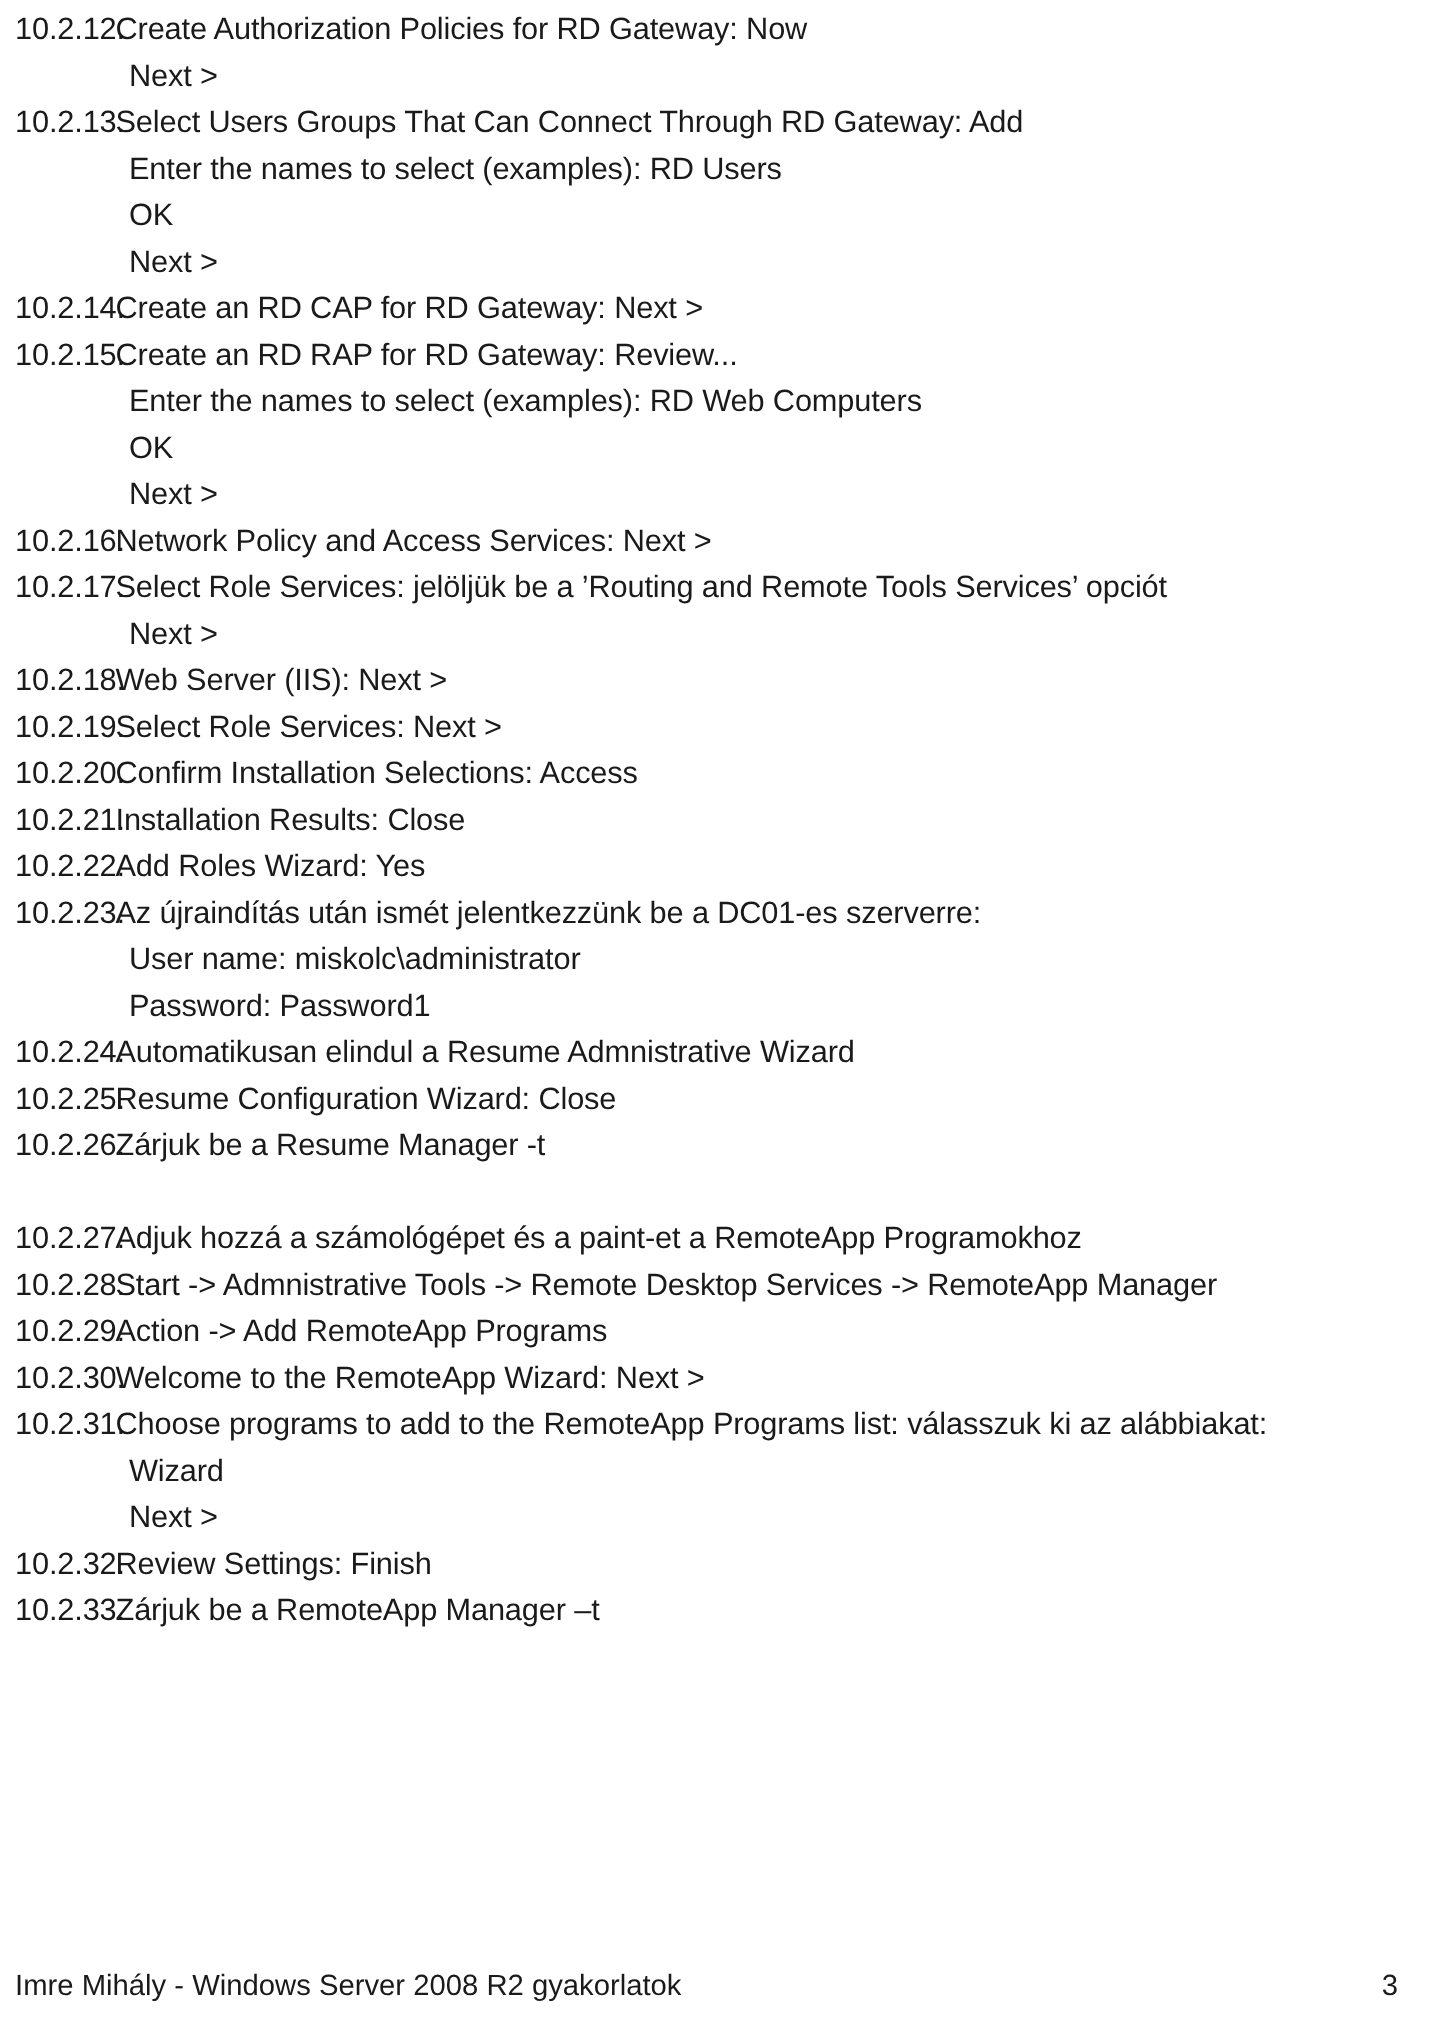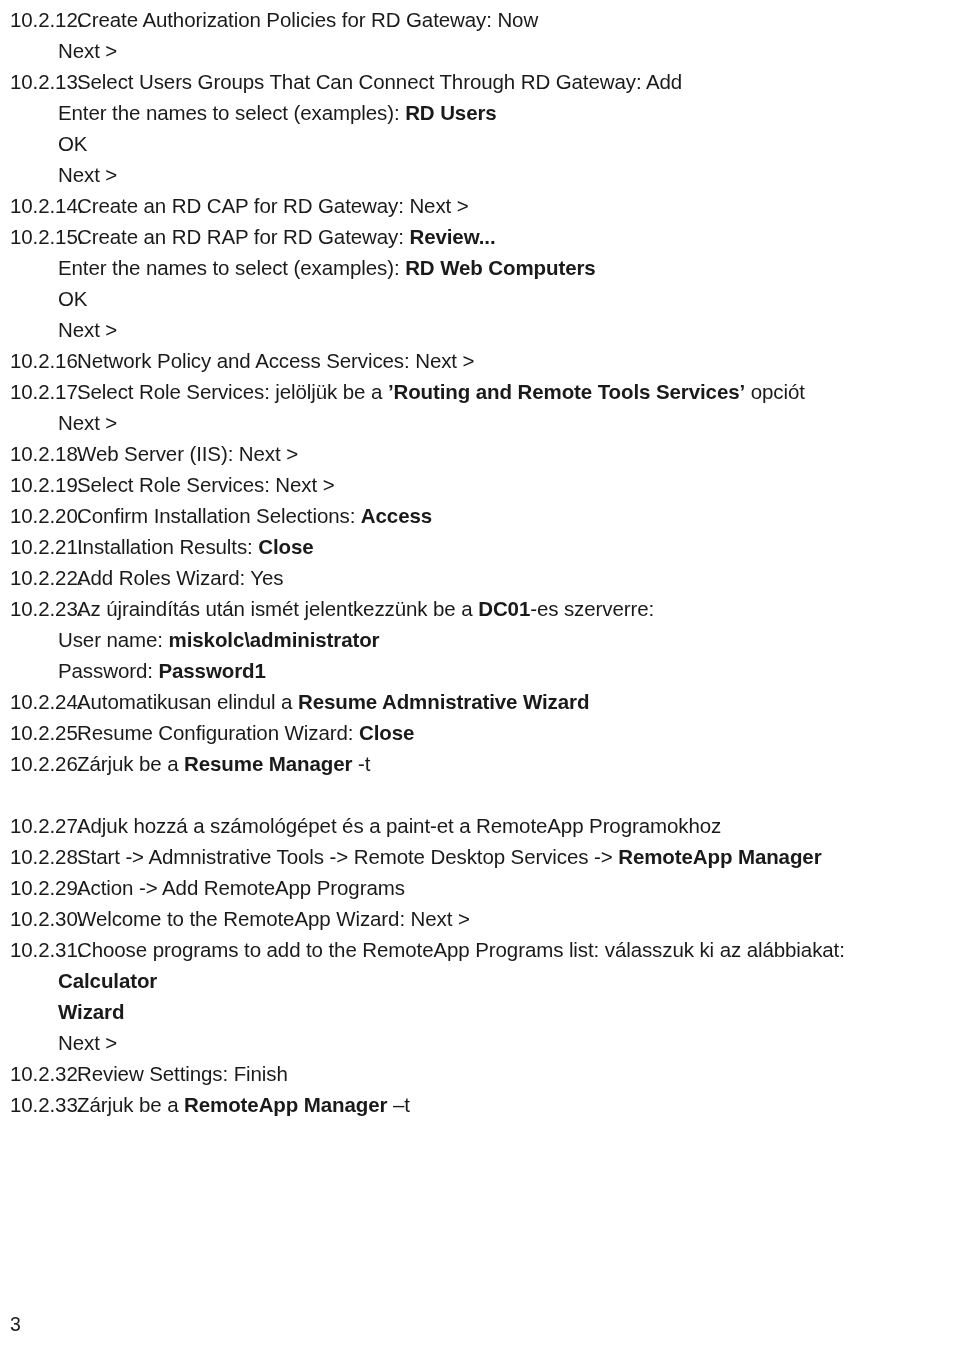--- a/index.html
+++ b/index.html
@@ -50,29 +50,29 @@
     padding-left: 9px;
     box-sizing: border-box;
     white-space: nowrap;
   }
   
   .sub {
     display: block;
     line-height: 31px;
     min-height: 31px;
     font-size: 20.5px;
-    padding-left: 58px;
+    padding-left: 86px;
     letter-spacing: -0.1px;
     white-space: nowrap;
   }
   .spacer {
     height: 31px;
     line-height: 31px;
   }
-  b, strong { font-weight: 700; }
+  b, strong { font-weight: 400; }
 
   
   .footer {
     position: absolute;
     left: 0;
     bottom: 14px;
     width: 960px;
     height: 28px;
     display: flex;
     align-items: center;
@@ -176,30 +176,30 @@
         <span class="txt">Action -&gt; Add RemoteApp Programs</span>
       </div>
       <div class="item">
         <span class="num">10.2.30.</span>
         <span class="txt">Welcome to the RemoteApp Wizard: Next &gt;</span>
       </div>
       <div class="item">
         <span class="num">10.2.31.</span>
         <span class="txt">Choose programs to add to the RemoteApp Programs list: válasszuk ki az alábbiakat:</span>
       </div>
-      <div class="sub"><b>Calculator</b></div>
       <div class="sub"><b>Wizard</b></div>
       <div class="sub">Next &gt;</div>
       <div class="item">
         <span class="num">10.2.32.</span>
         <span class="txt">Review Settings: Finish</span>
       </div>
       <div class="item">
         <span class="num">10.2.33.</span>
         <span class="txt">Zárjuk be a <b>RemoteApp Manager</b> –t</span>
       </div>
     </div>
 
   <div class="footer">
+    <span class="footer-left">Imre Mihály - Windows Server 2008 R2 gyakorlatok</span>
     <span class="pageno">3</span>
   </div>
 
 </div>
 
 </body></html>

